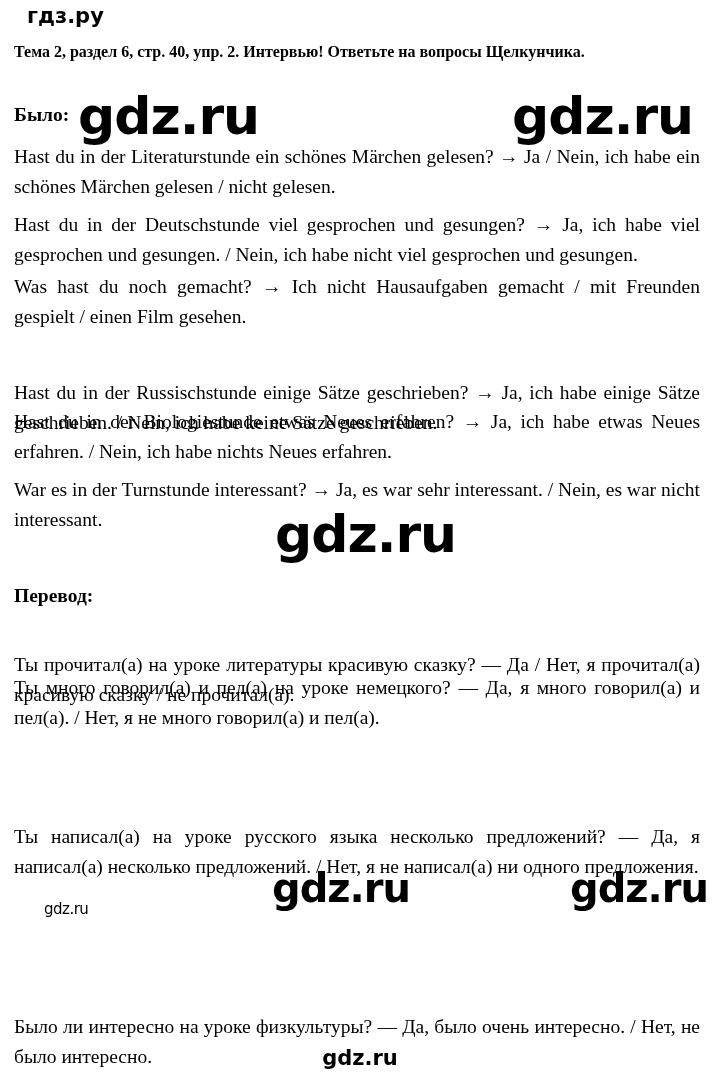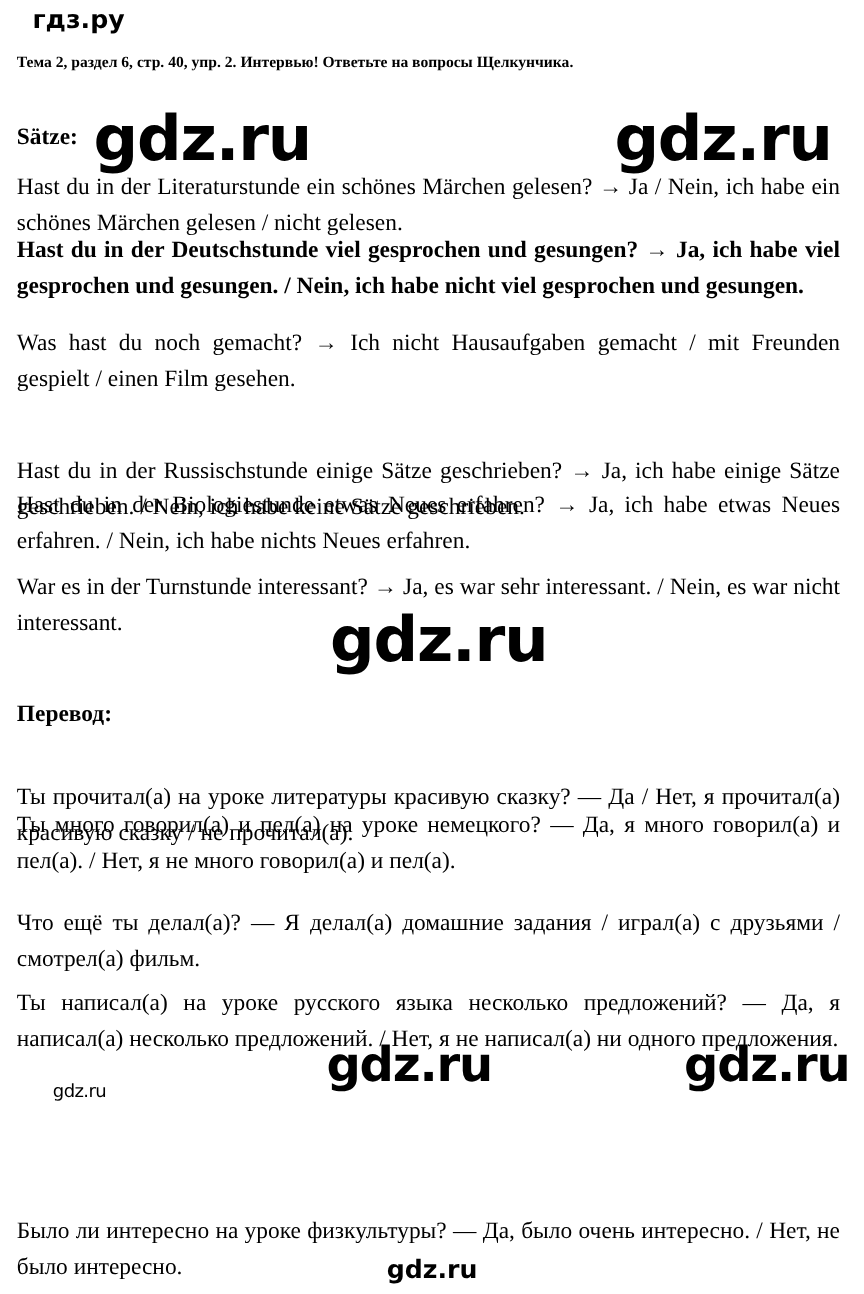--- a/index.html
+++ b/index.html
@@ -8,21 +8,21 @@
     .site-header {
       position: absolute; top: 0; left: 0; width: 720px; text-align: left;
       font-family: "DejaVu Sans", sans-serif; font-weight: bold; font-size: 21px; line-height: 28px; top: 2px; margin-left: 27px;
     }
     .site-footer {
       position: absolute; left: 0; width: 720px; text-align: center; top: 1044px;
       font-family: "DejaVu Sans", sans-serif; font-weight: bold; font-size: 21px; line-height: 28px;
     }
     .title {
       position: absolute; left: 14px; top: 37px; width: 686px;
-      font-family: "Liberation Serif", serif; font-weight: bold; font-size: 13px; line-height: 30px;
+      font-family: "Liberation Serif", serif; font-weight: bold; font-size: 16px; line-height: 30px;
       text-align: justify;
     }
     .label {
       position: absolute; left: 14px;
       font-family: "Liberation Serif", serif; font-weight: bold; font-size: 19.5px; line-height: 30px;
     }
     .para { position: absolute; left: 14px; width: 686px; text-align: justify;
       font-family: "Liberation Serif", serif; font-size: 19.5px; line-height: 30px; }
     .para.last-left { text-align-last: left; }
     .watermark {
@@ -35,38 +35,37 @@
   </style>
 </head>
 <body>
 
 <div class="page">
 
   <div class="site-header">гдз.ру</div>
 
   <div class="title">Тема 2, раздел 6, стр. 40, упр. 2. Интервью! Ответьте на вопросы Щелкунчика.</div>
 
-  <div class="label" style="top:100px;">Sätze:</div>
+  <div class="label" style="top:100px;">Было:</div>
   <div class="watermark wm-big" style="left:78px; top:88px;">gdz.ru</div>
   <div class="watermark wm-big" style="left:512px; top:88px;">gdz.ru</div>
 
   <div class="para last-left" style="top:142px;">Hast du in der Literaturstunde ein schönes Märchen gelesen? → Ja / Nein, ich habe ein schönes Märchen gelesen / nicht gelesen.</div>
-  <div class="para last-left" style="top:194px;font-weight:bold;">Hast du in der Deutschstunde viel gesprochen und gesungen? → Ja, ich habe viel gesprochen und gesungen. / Nein, ich habe nicht viel gesprochen und gesungen.</div>
+  <div class="para last-left" style="top:210px;">Hast du in der Deutschstunde viel gesprochen und gesungen? → Ja, ich habe viel gesprochen und gesungen. / Nein, ich habe nicht viel gesprochen und gesungen.</div>
   <div class="para last-left" style="top:272px;">Was hast du noch gemacht? → Ich nicht Hausaufgaben gemacht / mit Freunden gespielt / einen Film gesehen.</div>
   <div class="para last-left" style="top:340px;margin-top:38px;">Hast du in der Russischstunde einige Sätze geschrieben? → Ja, ich habe einige Sätze geschrieben. / Nein, ich habe keine Sätze geschrieben.</div>
   <div class="para last-left" style="top:407px;">Hast du in der Biologiestunde etwas Neues erfahren? → Ja, ich habe etwas Neues erfahren. / Nein, ich habe nichts Neues erfahren.</div>
   <div class="para last-left" style="top:475px;">War es in der Turnstunde interessant? → Ja, es war sehr interessant. / Nein, es war nicht interessant.</div>
 
   <div class="watermark wm-big" style="left:275px; top:506px;">gdz.ru</div>
 
   <div class="label" style="top:581px;">Перевод:</div>
 
   <div class="para last-left" style="top:650px;">Ты прочитал(а) на уроке литературы красивую сказку? — Да / Нет, я прочитал(а) красивую сказку / не прочитал(а).</div>
   <div class="para last-left" style="top:673px;">Ты много говорил(а) и пел(а) на уроке немецкого? — Да, я много говорил(а) и пел(а). / Нет, я не много говорил(а) и пел(а).</div>
-  <div class="para last-left" style="top:755px;">Что ещё ты делал(а)? — Я делал(а) домашние задания / играл(а) с друзьями / смотрел(а) фильм.</div>
   <div class="para last-left" style="top:822px;">Ты написал(а) на уроке русского языка несколько предложений? — Да, я написал(а) несколько предложений. / Нет, я не написал(а) ни одного предложения.</div>
 
   <div class="watermark wm-mid" style="left:272px; top:866px;">gdz.ru</div>
   <div class="watermark wm-mid" style="left:570px; top:866px;">gdz.ru</div>
   <div class="wm-small" style="left:44px; top:900px;">gdz.ru</div>
 
   <div class="para last-left" style="top:1012px;">Было ли интересно на уроке физкультуры? — Да, было очень интересно. / Нет, не было интересно.</div>
 
   <div class="site-footer">gdz.ru</div>
 </div>

